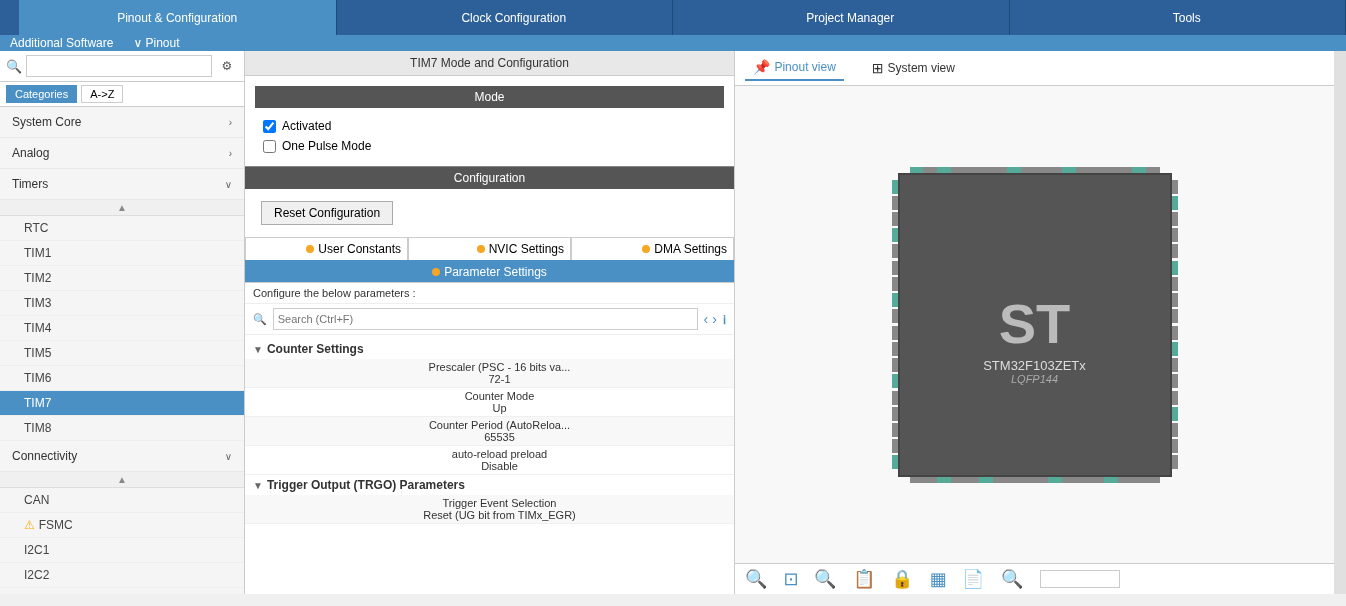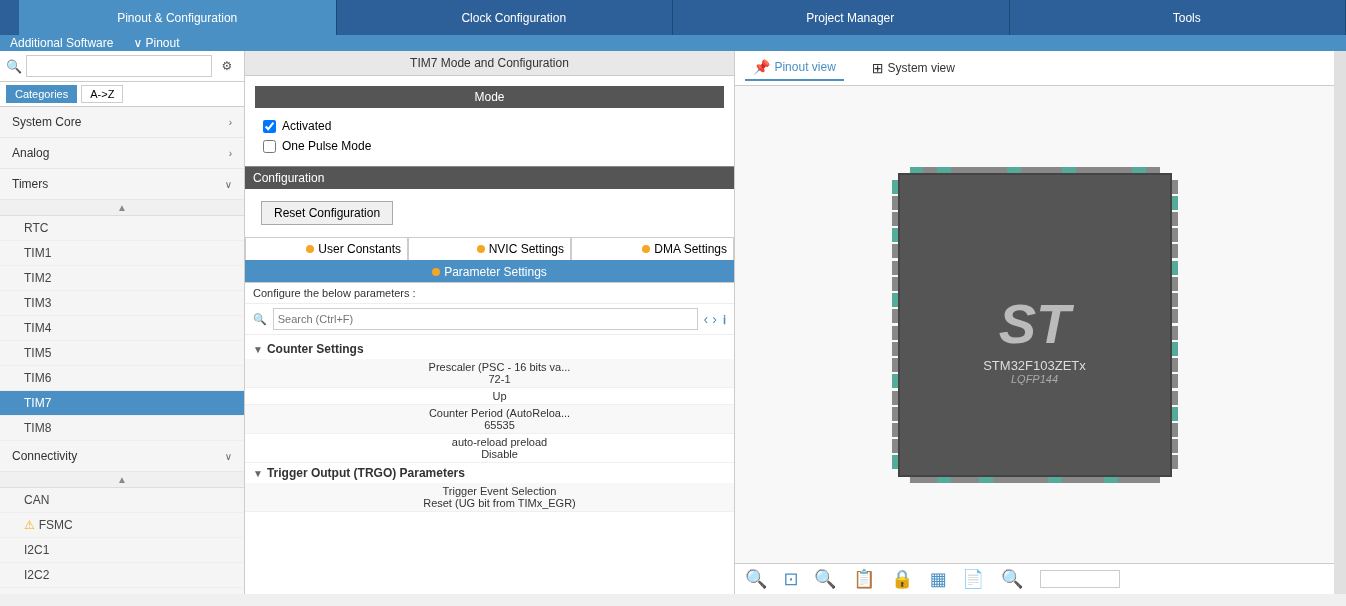--- a/index.html
+++ b/index.html
@@ -40,21 +40,21 @@
 
     
     .middle-panel { width: 490px; background: white; border-right: 1px solid #ccc; display: flex; flex-direction: column; }
     .panel-title { background: #e8e8e8; padding: 5px 10px; text-align: center; font-size: 12px; color: #333; border-bottom: 1px solid #ccc; }
     .mode-section { padding: 10px; }
     .mode-header { background: #555; color: white; padding: 4px 8px; text-align: center; margin-bottom: 8px; }
     .checkbox-row { display: flex; align-items: center; gap: 6px; padding: 3px 8px; }
     .checkbox-row input[type=checkbox] { cursor: pointer; }
 
     .config-section { flex: 1; display: flex; flex-direction: column; }
-    .config-header { background: #555; color: white; padding: 4px 8px; border-top: 1px solid #888; }
+    .config-header { background: #555; color: white; padding: 4px 8px; text-align: center; border-top: 1px solid #888; }
     .reset-btn { margin: 8px; padding: 4px 12px; background: #f0f0f0; border: 1px solid #aaa; cursor: pointer; font-size: 12px; }
 
     
     .config-tabs { display: flex; border-bottom: 2px solid #4a90c4; }
     .config-tab { flex: 1; padding: 4px 6px; text-align: center; cursor: pointer; border: 1px solid #ccc; border-bottom: none; font-size: 11px; display: flex; align-items: center; justify-content: flex-end; gap: 4px; }
     .config-tab .dot { width: 8px; height: 8px; border-radius: 50%; background: #f5a623; display: inline-block; }
 
     
     .param-tab { background: #4a90c4; color: white; padding: 3px; text-align: center; font-size: 11px; display: flex; align-items: center; justify-content: center; gap: 4px; border-bottom: 1px solid #ccc; }
     .param-dot { width: 8px; height: 8px; border-radius: 50%; background: #f5a623; display: inline-block; }
@@ -241,20 +241,21 @@
         <div class="tree-group">
           <div class="tree-group-header">
             <span class="expand">▼</span>
             <span>Counter Settings</span>
           </div>
           <div class="tree-row">
             <span class="param-name">Prescaler (PSC - 16 bits va...</span>
             <span class="param-value">72-1</span>
           </div>
           <div class="tree-row">
+            <span class="param-name">Counter Mode</span>
             <span class="param-value">Up</span>
           </div>
           <div class="tree-row">
             <span class="param-name">Counter Period (AutoReloa...</span>
             <span class="param-value">65535</span>
           </div>
           <div class="tree-row">
             <span class="param-name">auto-reload preload</span>
             <span class="param-value">Disable</span>
           </div>
@@ -305,21 +306,21 @@
             <div class="pin green"></div>
             <div class="pin"></div>
             <div class="pin"></div>
             <div class="pin"></div>
             <div class="pin"></div>
             <div class="pin green"></div>
             <div class="pin"></div>
         </div>
 
         <div style="position:absolute; top:18px; left:18px; right:18px; bottom:18px; background:#555; border:2px solid #444; display:flex; align-items:center; justify-content:center; flex-direction:column;">
-          <div style="font-size:56px; font-weight:900; color:#bbb; font-style:italic; line-height:1;margin-top:32px;">ST</div>
+          <div style="font-size:56px; font-weight:900; color:#bbb; line-height:1;margin-top:32px;">ST</div>
           <div style="font-size:13px; color:#ddd; margin-top:6px;">STM32F103ZETx</div>
           <div style="font-size:11px; color:#aaa; font-style:italic;">LQFP144</div>
         </div>
 
         <div style="position:absolute; bottom:0; left:30px; right:30px; display:flex; justify-content:space-between; align-items:flex-start; height:18px;">
           <div class="pin"></div>
             <div class="pin"></div>
             <div class="pin green"></div>
             <div class="pin"></div>
             <div class="pin"></div>

